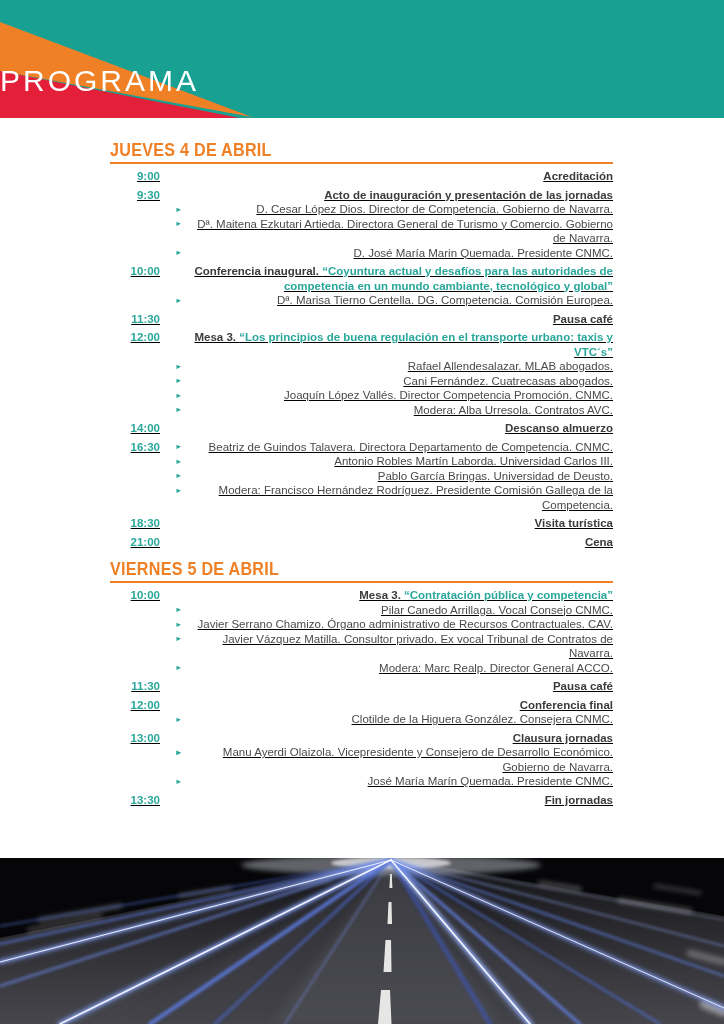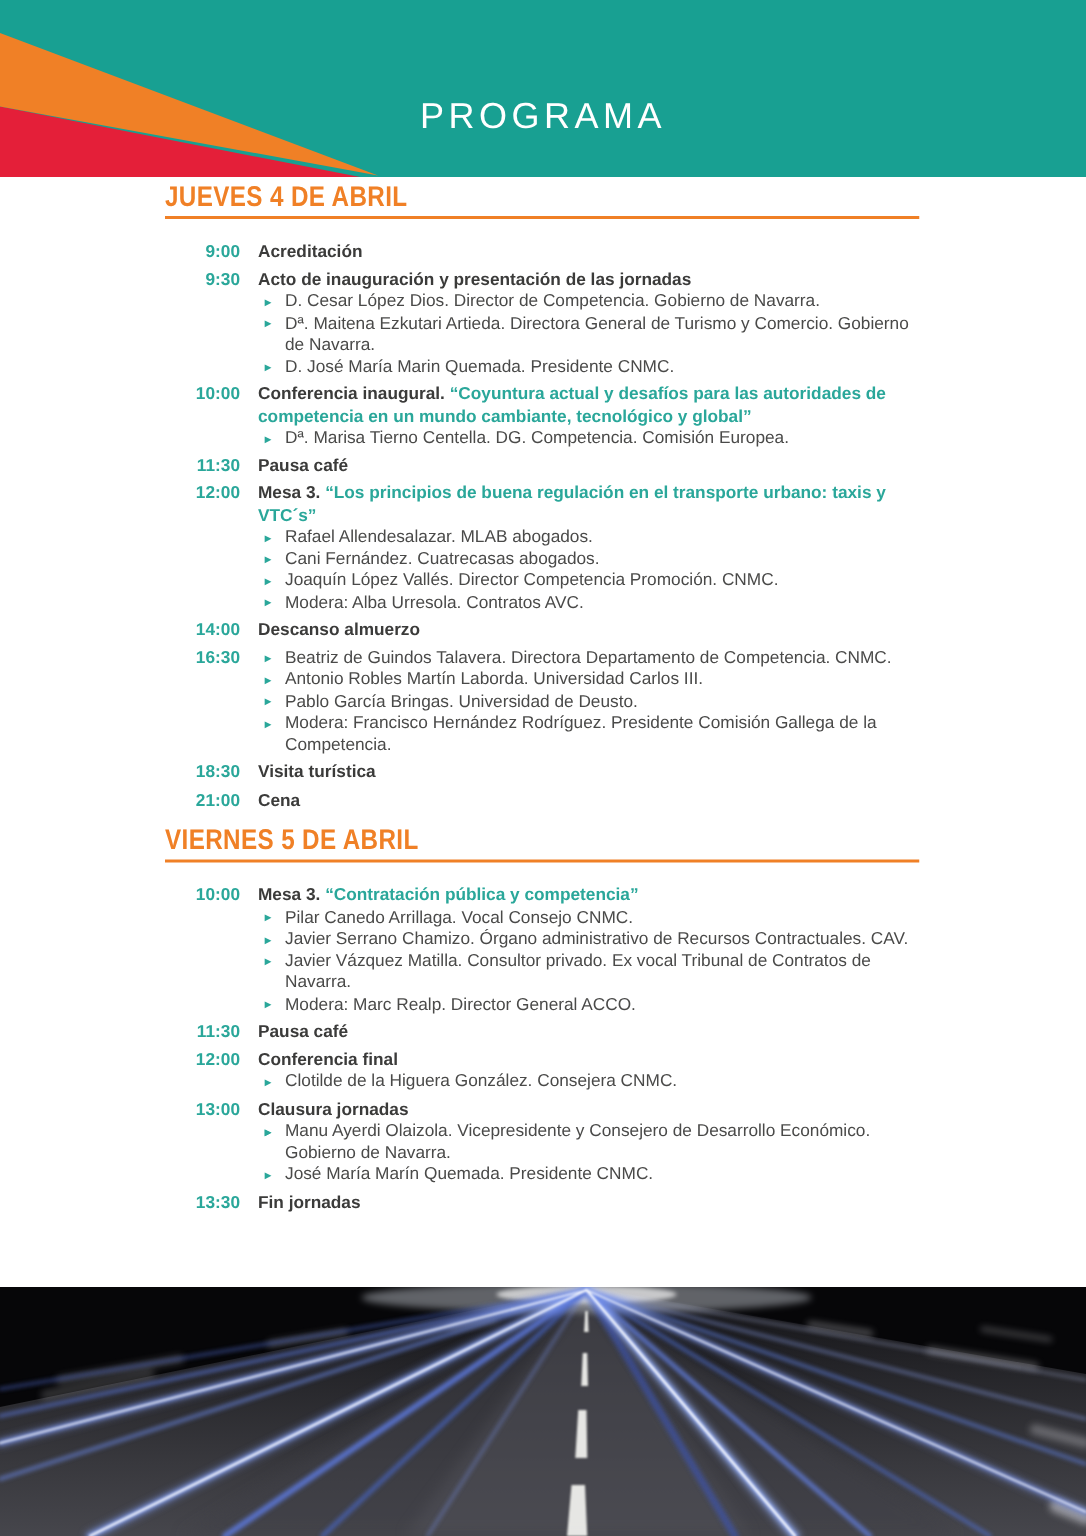--- a/index.html
+++ b/index.html
@@ -4,33 +4,33 @@
 <style>
   html,body{margin:0;padding:0;background:#e9e9e9;}
   .page{
     position:relative;width:724px;height:1024px;background:#ffffff;
     font-family:"Liberation Sans",sans-serif;overflow:hidden;margin:0 auto;
   }
   
   .banner{position:absolute;top:0;left:0;width:724px;height:118px;background:var(--teal);}
   .banner .tri-svg{position:absolute;top:0;left:0;}
   .banner h1{
-    position:absolute;left:0;right:0;top:66px;margin:0;text-align:center;
-    color:#ffffff;font-size:24px;font-weight:400;letter-spacing:3px;line-height:1;
+    position:absolute;left:0;right:0;top:66px;margin:0;
+    color:#ffffff;font-size:30px;font-weight:400;letter-spacing:3px;line-height:1;
   }
   
-  .schedule{position:absolute;left:110px;top:122px;width:503px;height:714px;overflow:hidden;}
+  .schedule{position:absolute;left:110px;top:140px;width:503px;height:714px;overflow:hidden;text-decoration:underline;}
   .day-section + .day-section{margin-top:10px;}
   .day-heading{margin:0;color:var(--orange);font-size:19px;line-height:20px;font-weight:bold;white-space:nowrap;}
   .condense{display:inline-block;transform:scaleX(.85);transform-origin:0 50%;letter-spacing:.3px;}
   .rule{height:2px;background:var(--orange);margin-top:2px;}
-  .events{margin-top:15px;}
+  .events{margin-top:5px;}
   .event{display:flex;margin-bottom:4px;font-size:11.5px;line-height:14.5px;}
   .time{flex:none;width:50px;text-align:right;color:var(--accent-teal);font-weight:bold;}
-  .event-body{margin-left:12px;flex:1;}
+  .event-body{margin-left:12px;flex:1;text-align:right;}
   .title{font-weight:bold;color:var(--title-text);}
   .title .hl{color:var(--accent-teal);}
   ul.speakers{list-style:none;margin:0;padding:0;}
   .speakers li{position:relative;padding-left:18px;color:var(--body-text);}
   .bullet{position:absolute;left:3px;top:1.5px;font-size:7.5px;color:var(--accent-teal);line-height:12px;}
   
   .footer{position:absolute;left:0;top:858px;width:724px;height:166px;background:#000;}
   .footer svg{display:block;}
 </style>
 </head>

